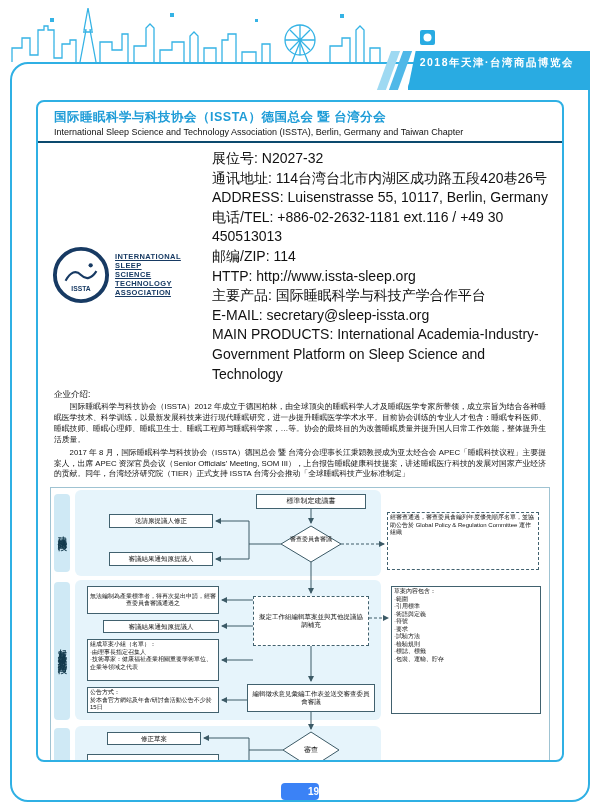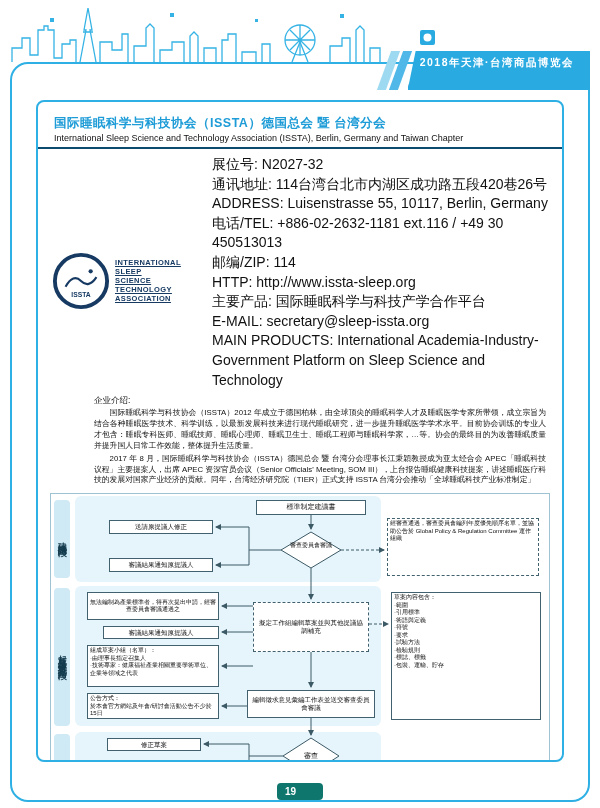--- a/index.html
+++ b/index.html
@@ -18,30 +18,30 @@
   .banner .chev{width:9px;margin-right:3px;transform:skewX(-20deg);}
   .banner .c1{background:#9ed9f2;}
   .banner .c2{background:#4fb8e8;}
   .banner .main{background:#29abe2;color:#fff;font-size:10.5px;font-weight:bold;
     line-height:22px;padding:0 16px 0 12px;letter-spacing:1.5px;
     clip-path:polygon(8px 0,100% 0,100% 100%,0 100%);box-shadow:0 3px 0 #1b75bb;}
 
   
   .content{position:absolute;left:36px;top:100px;width:528px;height:662px;
     border:2px solid #2fb0e4;border-radius:8px;box-sizing:border-box;overflow:hidden;background:#fff;}
-  .title-zh{padding:13px 16px 1px;font-size:12.5px;font-weight:bold;color:#1e9cd7;letter-spacing:0.5px;}
+  .title-zh{padding:7px 16px 1px;font-size:12.5px;font-weight:bold;color:#1e9cd7;letter-spacing:0.5px;}
   .title-en{padding:0 16px 4px;font-size:9px;color:#111;border-bottom:2px solid #0c4a6e;}
 
   .info-row{display:flex;gap:8px;padding:6px 12px 0 14px;}
   .logo-block{width:152px;display:flex;align-items:center;gap:5px;margin-top:16px;flex:none;}
   .logo-text{color:#173a63;font-size:7.5px;font-weight:bold;line-height:1.2;letter-spacing:0.4px;text-decoration:underline;}
   .contact{flex:1;font-family:Liberation Sans, sans-serif;font-size:14px;line-height:1.4;color:#111;}
   .contact div{white-space:normal;}
 
-  .intro{padding:5px 16px 2px;font-size:7.8px;line-height:1.4;color:#111;text-align:justify;margin-left:40px;}
+  .intro{padding:5px 16px 2px;font-size:7.8px;line-height:1.4;color:#111;text-align:justify;}
   .intro-head{font-size:8.5px;margin-bottom:1px;}
   .intro p{margin:0 0 2px;text-indent:2em;}
 
   
   .flowchart{position:relative;margin:3px 12px 0;height:408px;border:1px solid #9fc3d2;background:#fff;box-sizing:content-box;}
   .fc-panel{position:absolute;background:#e6f4fb;border-radius:6px;}
   .fc-stage{position:absolute;left:3px;width:16px;background:#cfe9f5;border-radius:4px;
     display:flex;align-items:center;justify-content:center;
     writing-mode:vertical-rl;text-orientation:upright;
     font-size:9px;font-weight:bold;letter-spacing:2px;color:#123a4d;}
@@ -52,22 +52,22 @@
   .fc-box{position:absolute;background:#fff;border:1px solid #41616e;font-size:6.5px;line-height:1.25;
     color:#111;display:flex;align-items:center;justify-content:center;text-align:center;
     padding:1px 2px;box-sizing:border-box;white-space:pre-line;}
   .fc-sm{font-size:6px;}
   .fc-note{align-items:flex-start;justify-content:flex-start;text-align:left;font-size:6px;}
   .fc-dashed{border-style:dashed;}
   .fc-dtext{position:absolute;font-size:6px;text-align:center;color:#111;line-height:1.15;}
 
   
   .pagenum{position:absolute;left:50%;transform:translateX(-50%);top:783px;width:38px;height:17px;
-    background:#0f766e;border-radius:4px;color:#fff;font-size:10px;font-weight:bold;
-    display:flex;align-items:center;justify-content:flex-start;z-index:7;padding-left:8px;}
+    background:#3b82f6;border-radius:4px;color:#fff;font-size:10px;font-weight:bold;
+    display:flex;align-items:center;justify-content:flex-end;z-index:7;}
 </style>
 </head>
 <body>
 
 <div class="page">
 
   <svg class="skyline" viewBox="0 0 600 70">
     <g fill="none" stroke="#35b3e5" stroke-width="1.3">
       <path d="M12,62 L12,48 L22,48 L22,38 L30,38 L30,55 L38,55 L38,30 L44,30 L44,26 L48,26 L48,30 L54,30 L54,58 L62,58 L62,44 L70,44 L70,40 L76,40 L76,62"></path>
       <path d="M80,62 L86,30 L84,30 L88,8 L92,30 L90,30 L96,62 M83,32 L93,32"></path>

